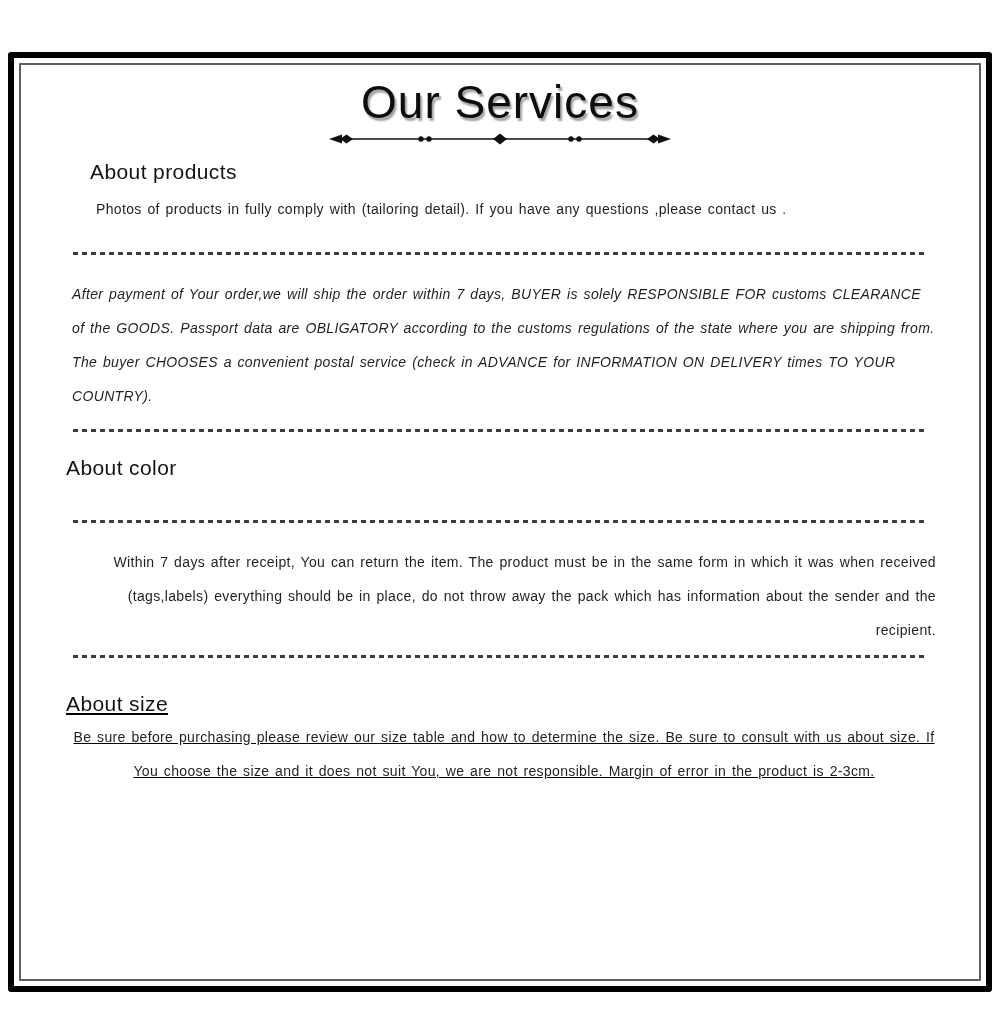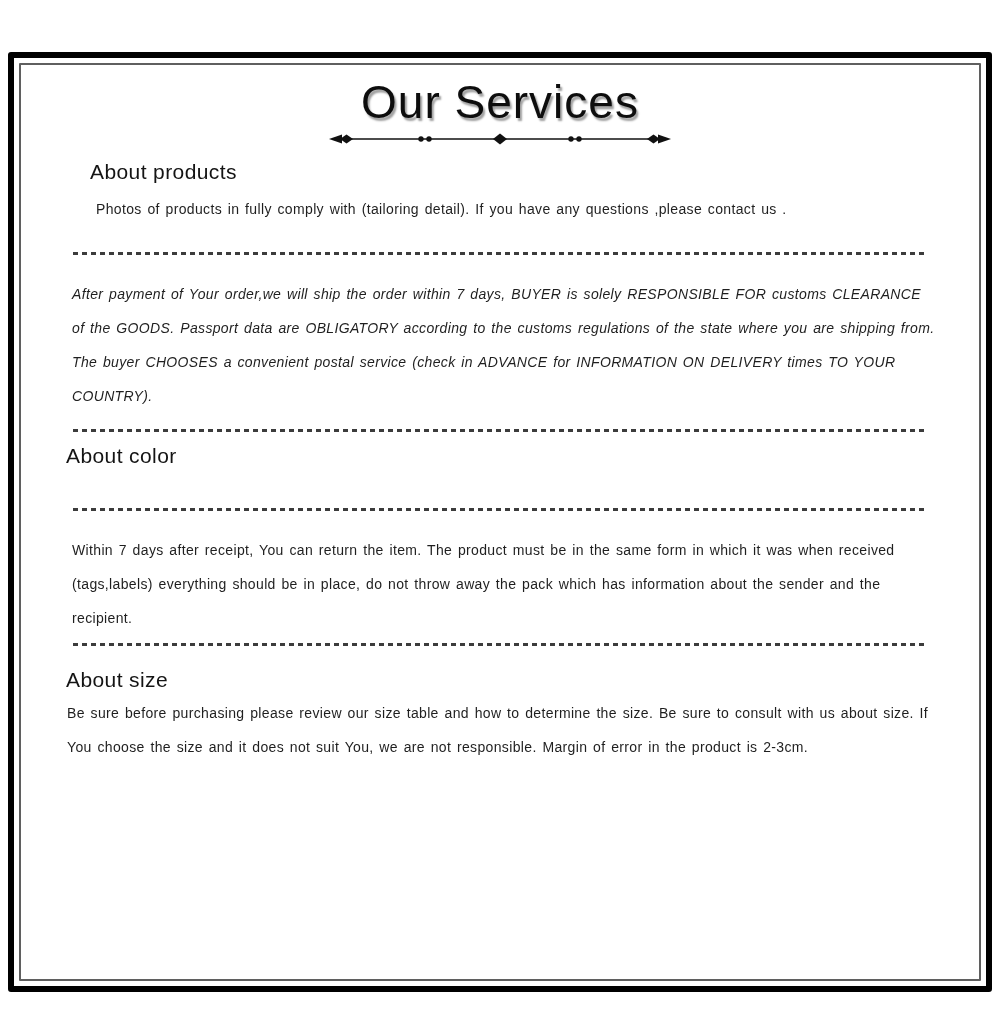--- a/index.html
+++ b/index.html
@@ -43,28 +43,28 @@
     background:repeating-linear-gradient(to right,
       var(--c-dash,#3c3c3c) 0 5px, transparent 5px 9px);
   }
   
   .sec-products{margin-top:10px;padding-left:24px;}
   .sec-products p{margin-top:6px;}
   .d1{margin-top:26px;}
   .sec-shipping{margin-top:22px;}
   .sec-shipping p{margin-top:4px;font-style:italic;}
   .d2{margin-top:16px;}
-  .sec-color{margin-top:10px;}
+  .sec-color{margin-top:22px;}
   .sec-color p{margin-top:28px;}
   .d3{margin-top:38px;}
   .sec-return{margin-top:22px;}
-  .sec-return p{margin-top:4px;}
+  .sec-return p{margin-top:4px;text-align:right;}
   .d4{margin-top:8px;}
-  .sec-size{margin-top:20px;}
-  .sec-size p{margin-top:2px;margin-left:46px;width:874px;}
+  .sec-size{margin-top:32px;text-decoration:underline;}
+  .sec-size p{margin-top:2px;margin-left:46px;width:874px;text-align:center;}
 </style>
 </head>
 <body>
 
 <div class="page">
   <div class="frame">
     <div class="frame-inner">
 
       <header class="masthead">
         <h1 class="title">Our Services</h1>

